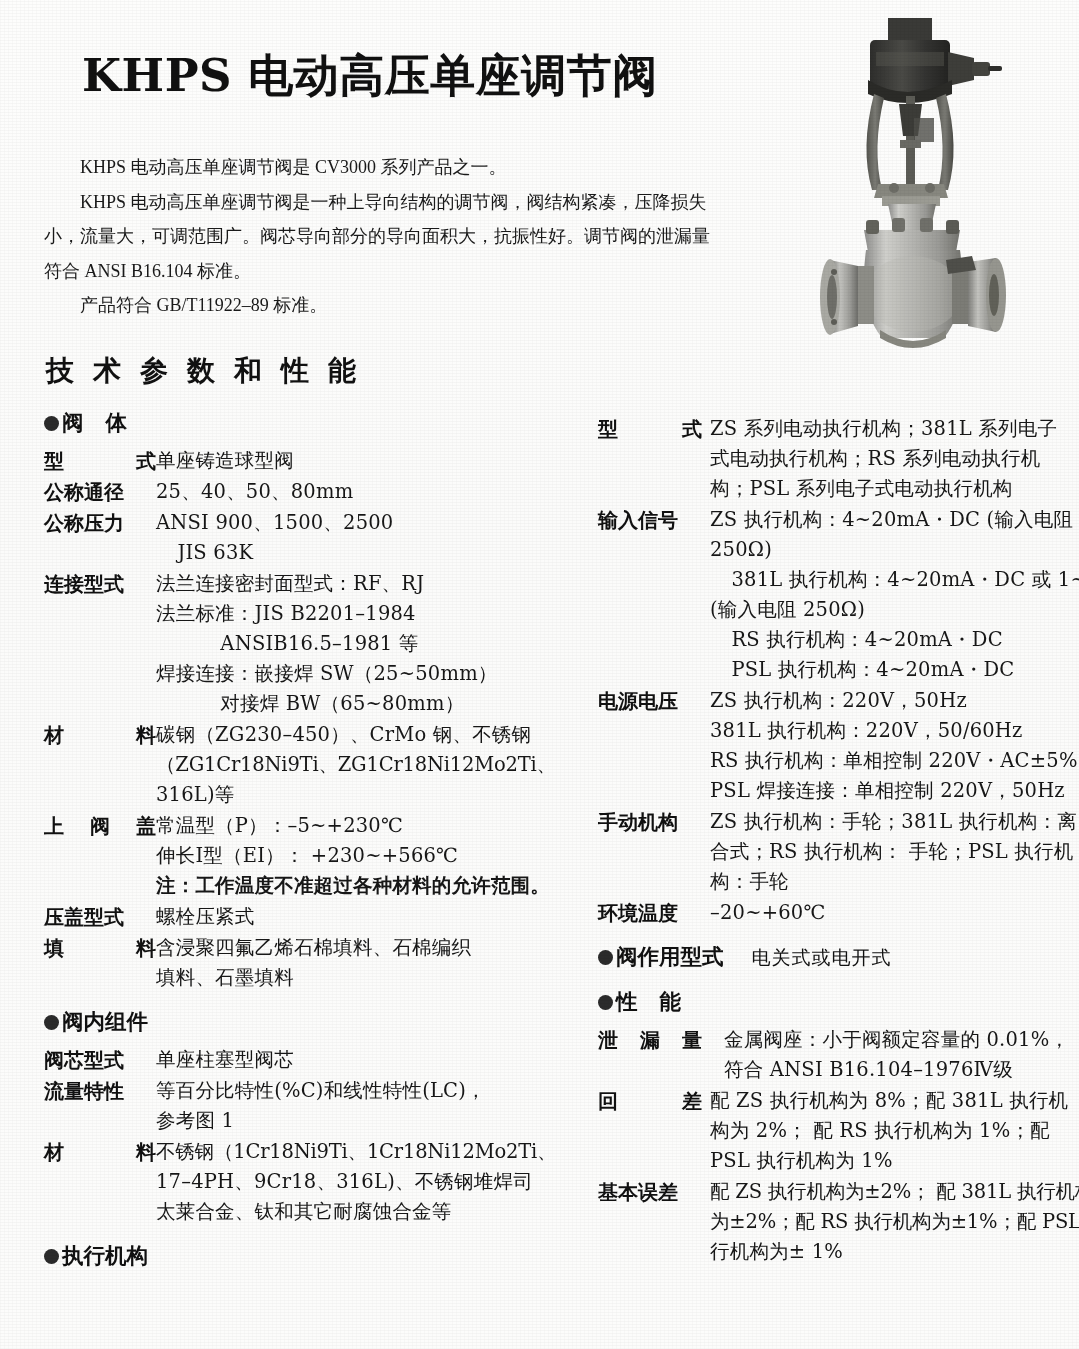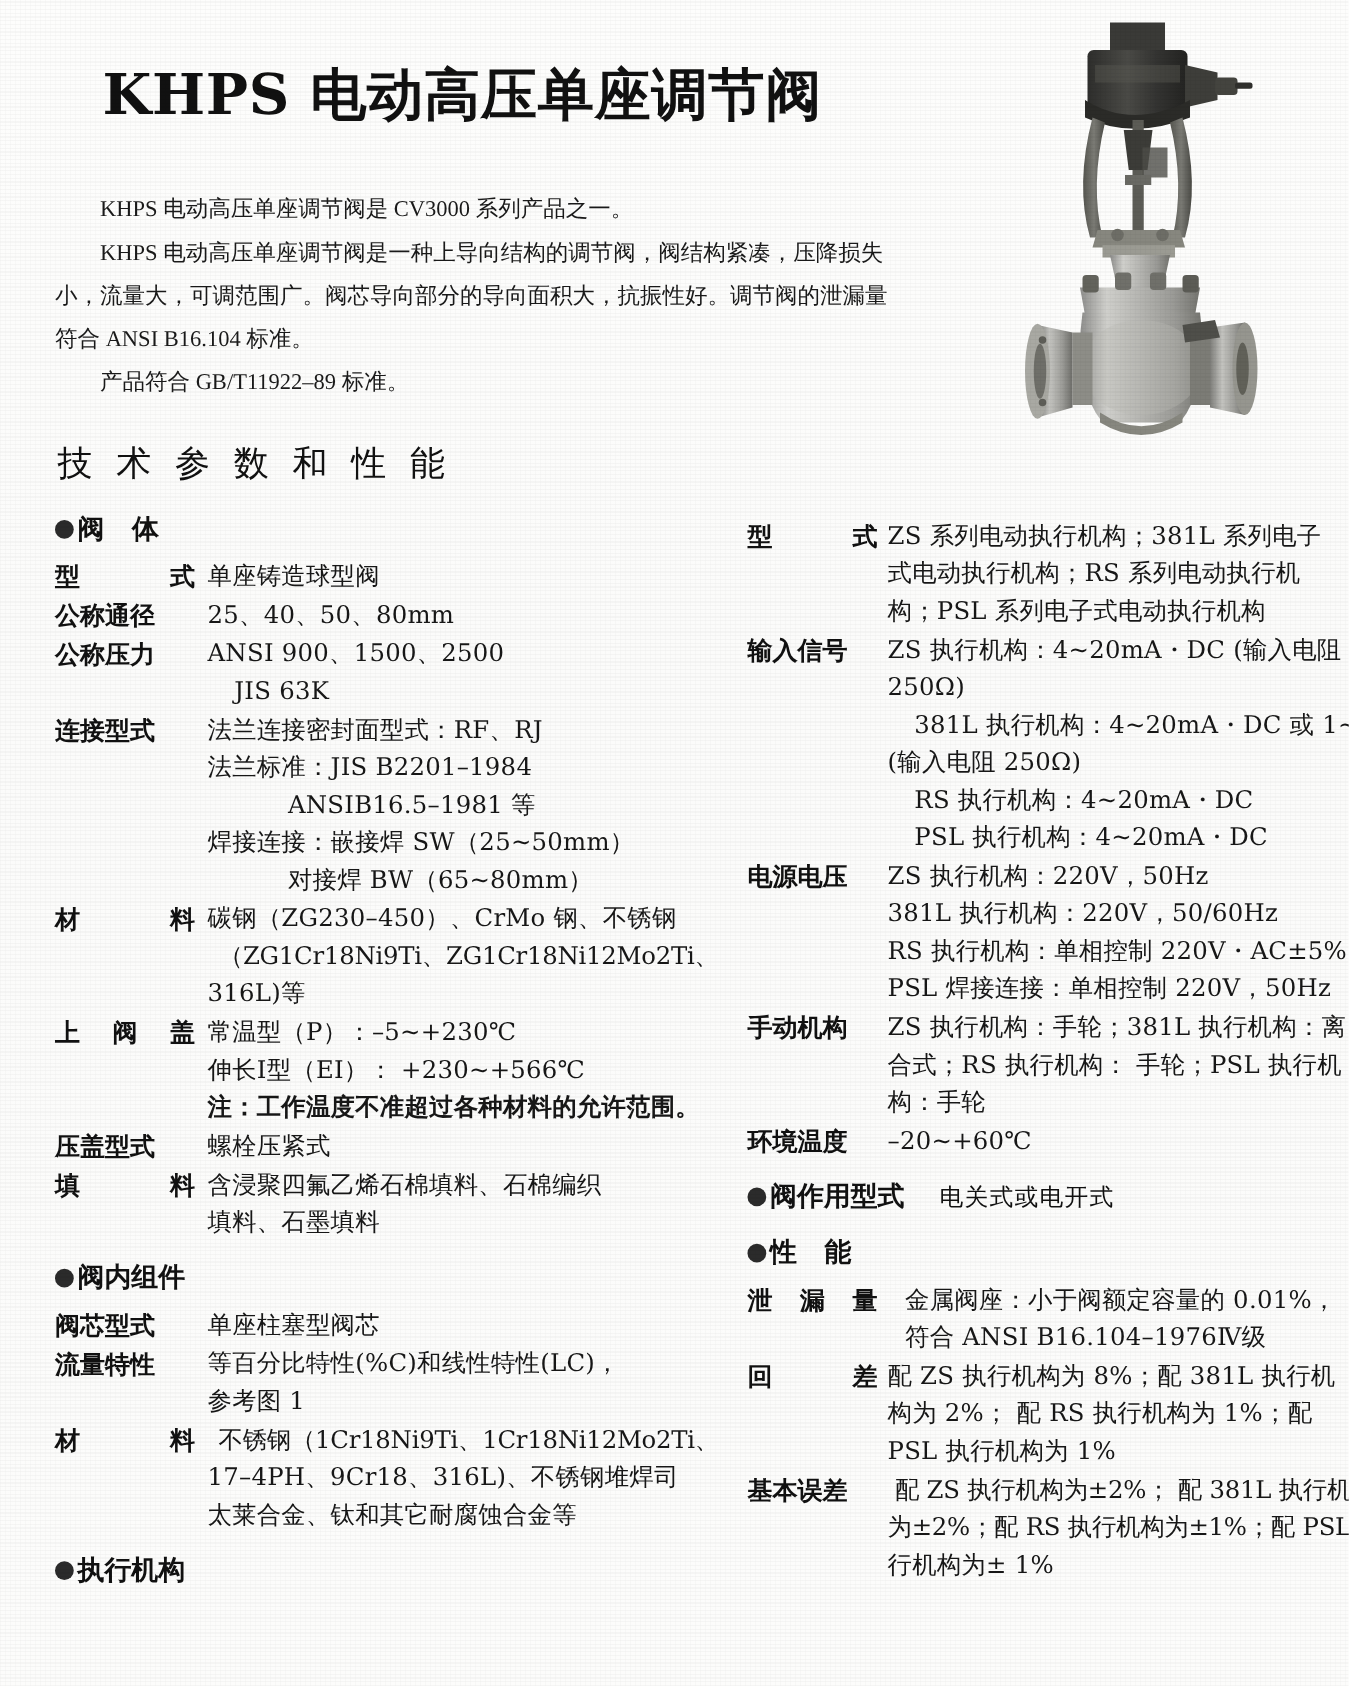--- a/index.html
+++ b/index.html
@@ -37,21 +37,21 @@
     position:absolute;left:44px;top:150px;width:672px;
     font-family:Liberation Serif, serif;
     font-size:18px;line-height:34.5px;color:#1a1a1a;
   }
   .intro p{margin:0;text-indent:2em;}
 
   
   .sec-title{
     position:absolute;left:46px;top:352px;
     font-family:"DejaVu Serif","Liberation Serif",serif;
-    font-weight:400;font-size:28px;letter-spacing:19px;color:#111;
+    font-weight:700;font-size:28px;letter-spacing:19px;color:#111;
   }
 
   
   .col{position:absolute;}
   .col-left{left:44px;top:408px;width:540px;}
   .col-right{left:598px;top:414px;width:470px;}
 
   
   .grp{
     display:flex;align-items:baseline;
@@ -83,27 +83,27 @@
   .col-right .row .lab{width:104px;}
   .lab.j4{display:flex;justify-content:space-between;}
   .lab.j4 span{display:inline-block;}
   .lab.j3{display:flex;justify-content:space-between;padding-right:14px;}
   .row .val{
     flex:1 1 auto;
     font-family:"DejaVu Serif","Liberation Serif",serif;
     font-size:19.5px;line-height:30px;color:#171717;
     letter-spacing:.2px;
   }
-  .col-left .row .val{margin-left:10px;}
+  .col-left .row .val{}
   .col-right .row .val{margin-left:8px;}
   .val .ln{display:block;white-space:nowrap;}
   .val .ln.i1{padding-left:1.1em;}
   .val .ln.i2{padding-left:3.3em;}
   .val .ln.bold{font-weight:700;}
-  .val .ln.tight{letter-spacing:-.2px;text-align:center;}
+  .val .ln.tight{letter-spacing:-.2px;}
   .gap{height:13px;}
   .gap-s{height:7px;}
 
   
   .photo{position:absolute;left:796px;top:8px;width:266px;height:346px;}
   .photo svg{display:block;width:100%;height:100%;}
 </style>
 </head>
 <body>
 

